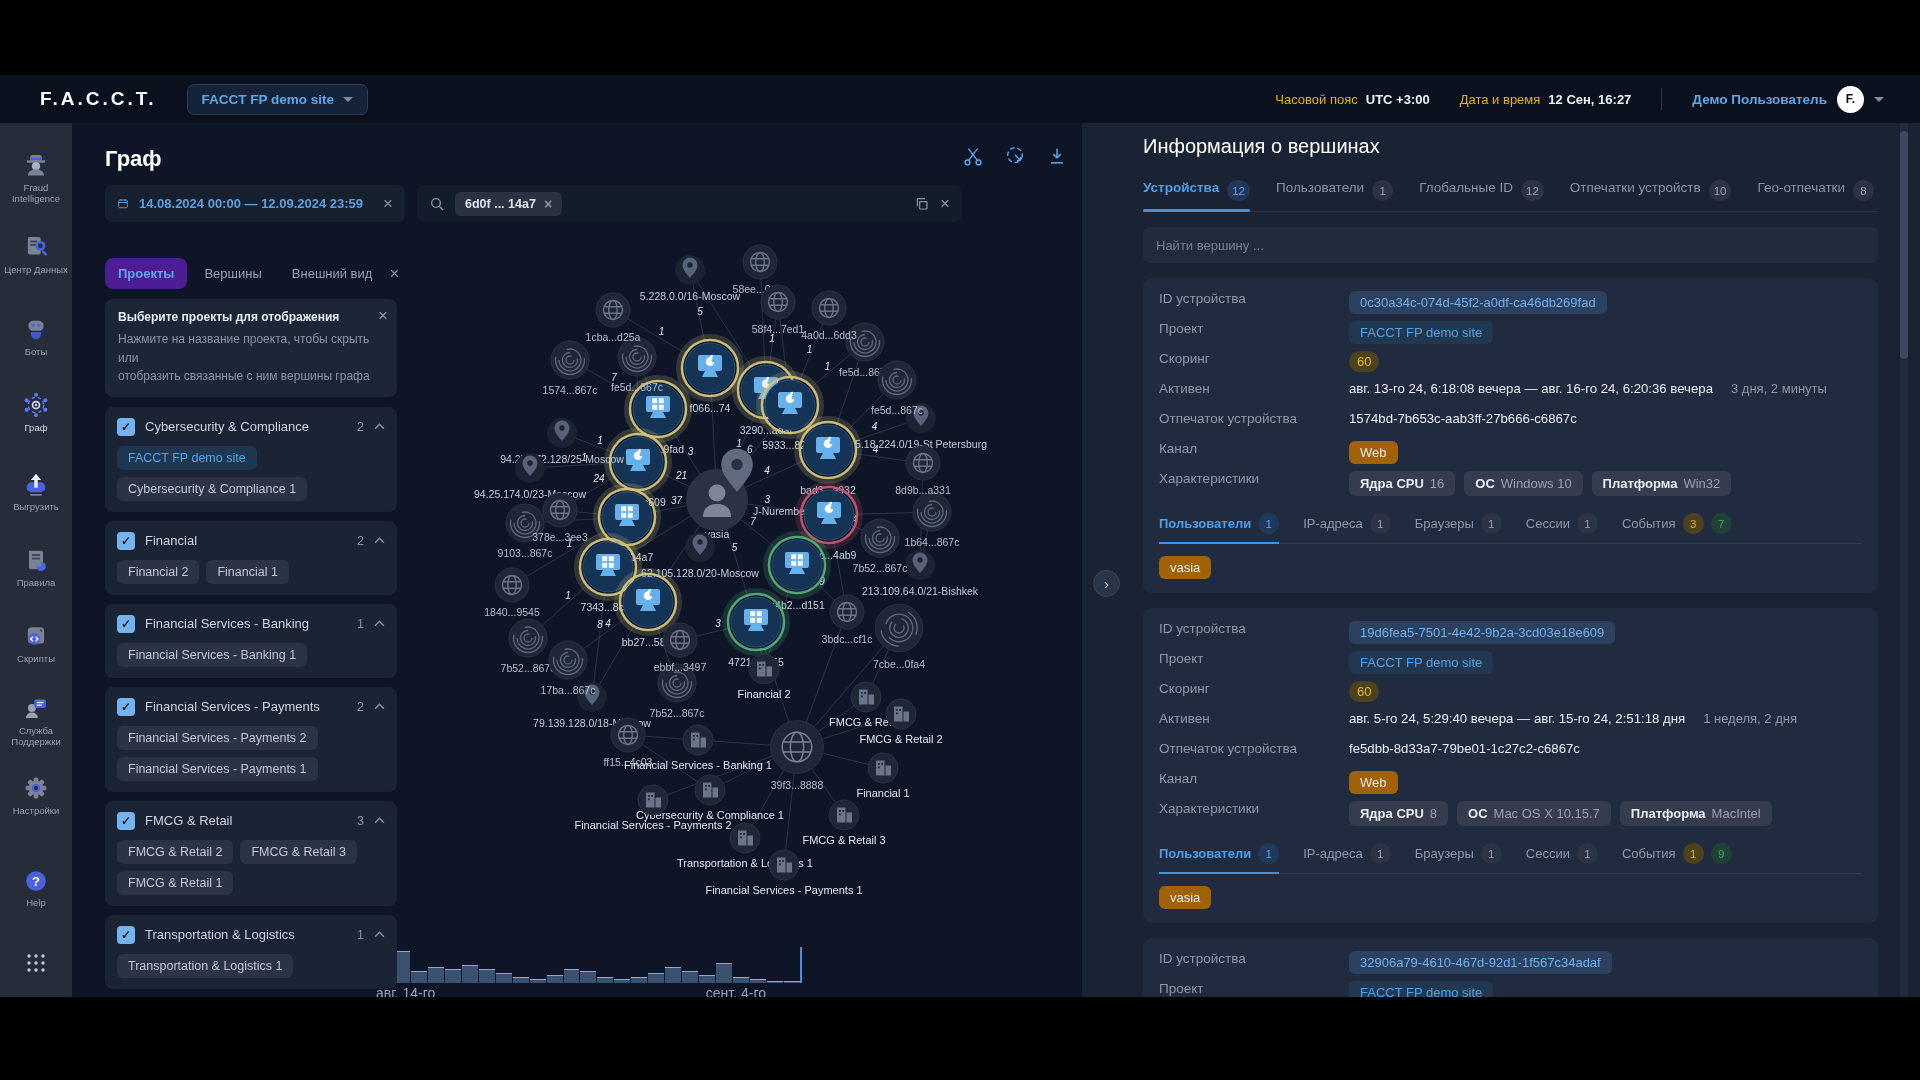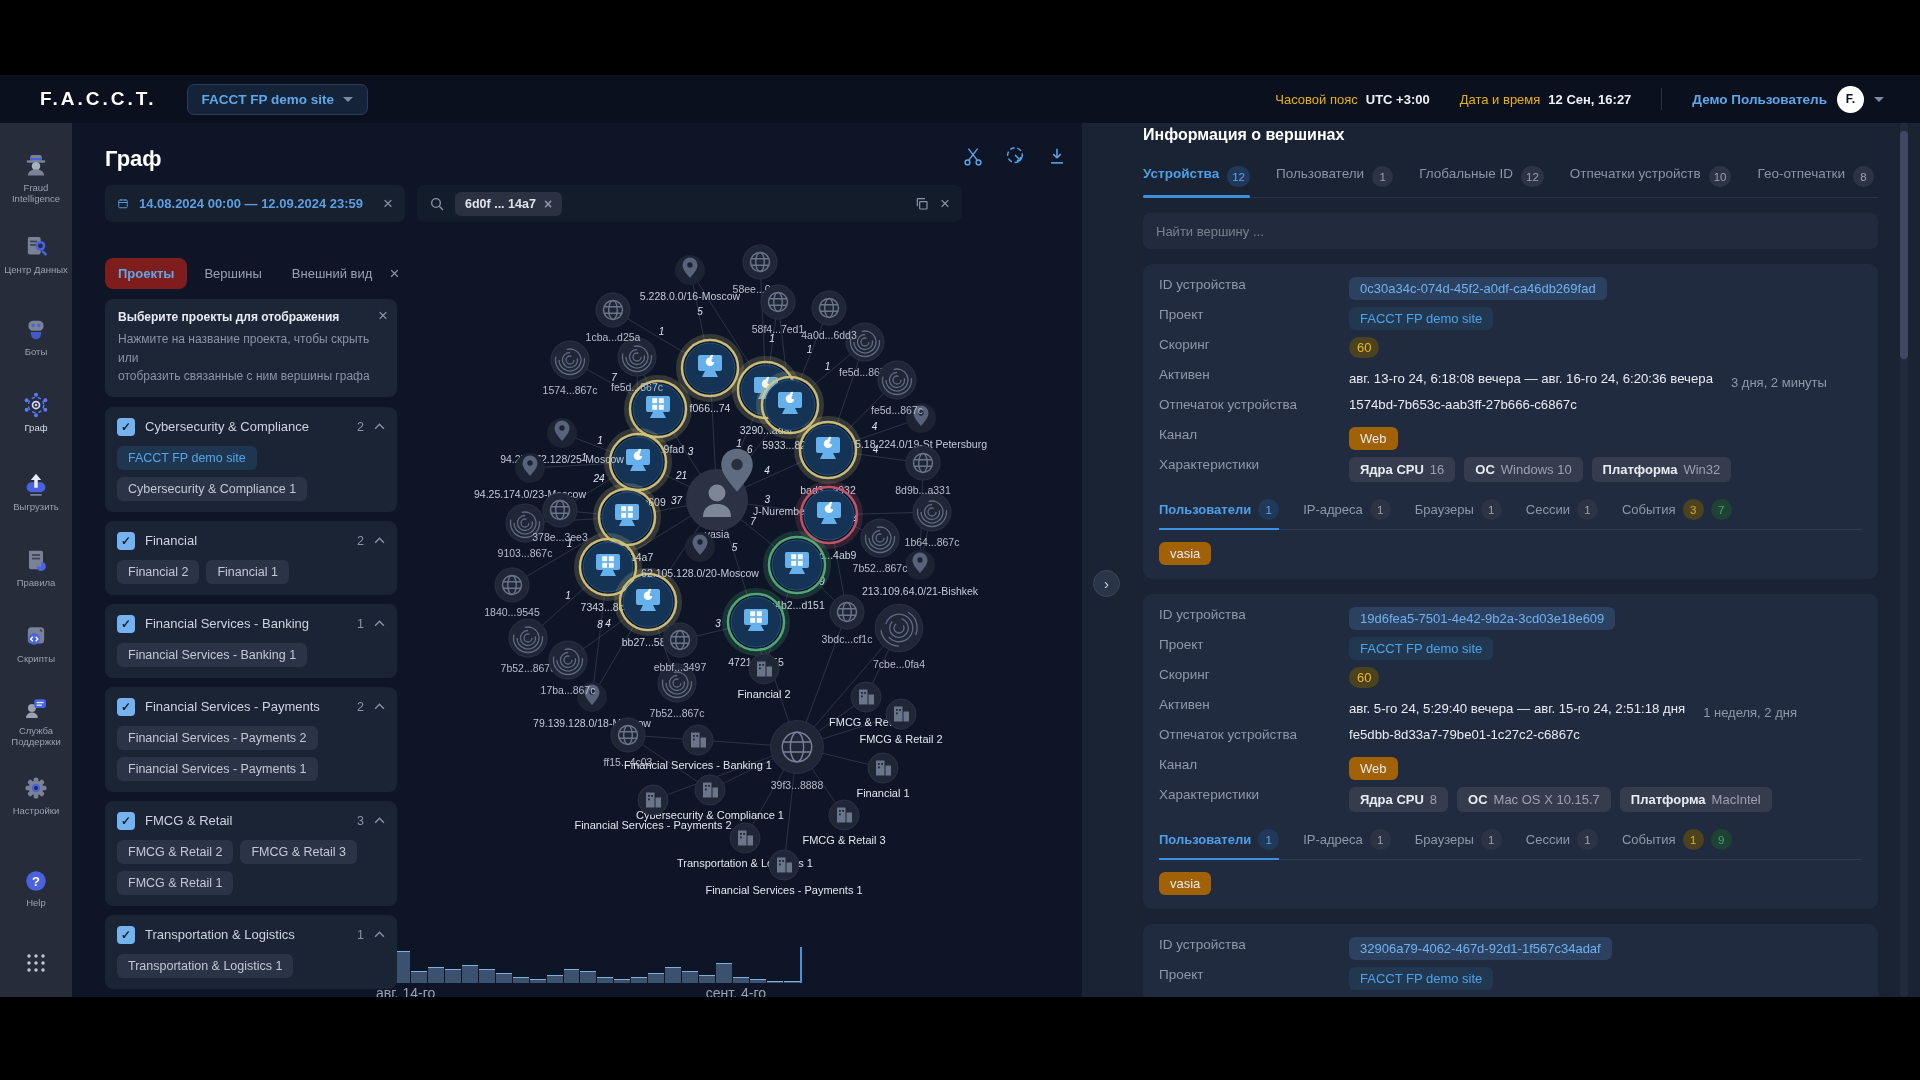--- a/index.html
+++ b/index.html
@@ -45,21 +45,21 @@
   .xbtn{color:#8b93a7;font-size:17px;line-height:1;cursor:pointer;}
   .searchbar{position:absolute;left:345px;top:62px;width:545px;height:37px;background:#131c2b;
        border-radius:7px;display:flex;align-items:center;padding:0 12px;gap:10px;z-index:4;}
   .stag{display:flex;align-items:center;gap:8px;background:#2a3140;border-radius:6px;
        padding:5px 10px;color:#dfe3ea;font-size:12.5px;font-weight:bold;}
   .sb-spacer{flex:1;}
   
   .fpanel{position:absolute;left:33px;top:135px;width:292px;z-index:3;}
   .ftabs{display:flex;align-items:center;gap:4px;margin-bottom:10px;}
   .ftab{padding:8px 13px;font-size:13px;color:#9aa1b0;border-radius:8px;cursor:pointer;white-space:nowrap;}
-  .ftab.active{background:#7f1d1d;color:#5ea7e8;font-weight:bold;}
+  .ftab.active{background:#4c1d95;color:#5ea7e8;font-weight:bold;}
   .ftabs .xbtn{margin-left:auto;}
   .fhint{position:relative;background:#1d2637;border-radius:8px;padding:11px 26px 11px 13px;margin-bottom:10px;}
   .fhint .ht{font-size:12px;font-weight:bold;color:#e8ebf1;margin-bottom:6px;}
   .fhint .hl{font-size:12px;color:#8b93a7;line-height:1.55;}
   .fhint .xbtn{position:absolute;right:9px;top:8px;}
   .fcard{background:#1b2435;border-radius:8px;padding:11px 12px;margin-bottom:9px;}
   .frow{display:flex;align-items:center;gap:10px;}
   .cb{width:18px;height:18px;border-radius:4px;background:#74b3ee;color:#15202e;display:flex;
       align-items:center;justify-content:center;font-size:12px;font-weight:bold;cursor:pointer;flex:none;}
   .fname{font-size:13px;color:#cdd3de;cursor:pointer;white-space:nowrap;}
@@ -74,21 +74,21 @@
        align-items:flex-end;gap:1px;border-right:2px solid #4a90d9;}
   .hbar{width:16px;background:rgba(122,168,214,0.42);border-top:1.5px solid #7fb0d9;}
   .hlabel{position:absolute;bottom:-10px;font-size:14px;color:#9aa1b0;white-space:nowrap;}
   
   .expand{position:absolute;left:1093px;top:447px;width:27px;height:27px;border-radius:50%;
        background:#2b3549;border:1px solid #3c4659;color:#cfd6e2;display:flex;align-items:center;
        justify-content:center;font-size:15px;z-index:6;cursor:pointer;}
   
   .ipanel{position:absolute;left:1082px;top:0;width:838px;height:874px;background:#1a2333;overflow:hidden;}
   .ipad{position:absolute;left:61px;right:42px;top:0;}
-  .ititle{margin-top:3px;font-size:16px;font-weight:bold;color:#fff;}
+  .ititle{margin-top:12px;font-size:20px;font-weight:normal;color:#fff;}
   .itabs{display:flex;gap:26px;margin-top:22px;border-bottom:1px solid #2a3347;}
   .itab{display:flex;align-items:flex-start;gap:8px;padding-bottom:10px;font-size:13.5px;color:#8b93a7;
        cursor:pointer;position:relative;white-space:nowrap;}
   .itab.active{color:#4d9fe8;font-weight:bold;}
   .itab.active:after{content:"";position:absolute;left:0;right:0;bottom:-1px;height:3px;
        background:#3d8fe0;border-radius:2px;}
   .badge{min-width:21px;height:21px;border-radius:11px;background:#2b3345;color:#9aa1b0;
        font-size:11.5px;display:flex;align-items:center;justify-content:center;padding:0 5px;font-weight:normal;}
   .badge-blue{background:#20395a;color:#5ba4ea;}
   .badge-yellow{background:#4c431e;color:#d7af2a;}
@@ -99,21 +99,21 @@
   .dcard{background:#212b40;border-radius:9px;padding:13px 16px 14px 16px;margin-top:15px;}
   .drow{display:flex;align-items:flex-start;min-height:30px;}
   .dlabel{width:190px;flex:none;font-size:13.5px;color:#8f97a8;}
   .dval{display:flex;align-items:center;gap:9px;flex-wrap:nowrap;}
   .pill{display:inline-flex;align-items:center;border-radius:6px;padding:4px 11px;font-size:13px;}
   .pill-id{background:#2c4060;color:#6db2f0;}
   .pill-proj{background:#223850;color:#4ea3e8;}
   .pill-score{background:#4c431e;color:#ecba25;border-radius:11px;padding:3px 8px;}
   .pill-chip{background:#a16207;color:#e6e9ef;}
   .dtext{font-size:13.2px;color:#e8ebf1;}
-  .dago{font-size:13px;color:#8f97a8;margin-left:9px;margin-top:8px;}
+  .dago{font-size:13px;color:#8f97a8;margin-left:9px;}
   .chip2{display:inline-flex;gap:6px;background:#343c4d;border-radius:6px;padding:5px 11px;font-size:13px;}
   .chip2 b{color:#e8ecf2;font-weight:bold;}
   .chip2 i{font-style:normal;color:#99a2b2;}
   .subtabs{display:flex;gap:24px;margin-top:12px;border-bottom:1px solid #323a4c;}
   .stab{display:flex;align-items:center;gap:7px;padding-bottom:9px;font-size:13px;color:#8f97a8;
        cursor:pointer;position:relative;}
   .stab.active{color:#4d9fe8;font-weight:bold;}
   .stab.active:after{content:"";position:absolute;left:0;right:0;bottom:-1px;height:2.5px;background:#3d8fe0;}
   .duser{margin-top:12px;}
   .scroll-track{position:absolute;right:12px;top:0;width:8px;height:874px;background:#222b3c;border-radius:4px;}
@@ -1204,21 +1204,21 @@
               </div>
           </div>
           <div class="duser"><span class="pill pill-chip">vasia</span></div>
         </div>
 
         
         <div class="dcard">
           <div class="drow">
               <div class="dlabel">ID устройства</div>
             <div class="dval">
-                <span class="pill pill-id">32906a79-4062-467d-92d1-1f567c34adaf</span>
+                <span class="pill pill-id">32906a79-4610-467d-92d1-1f567c34adaf</span>
               </div>
             </div>
           <div class="drow">
               <div class="dlabel">Проект</div>
             <div class="dval">
                 <span class="pill pill-proj">FACCT FP demo site</span>
               </div>
             </div>
 
         </div>

